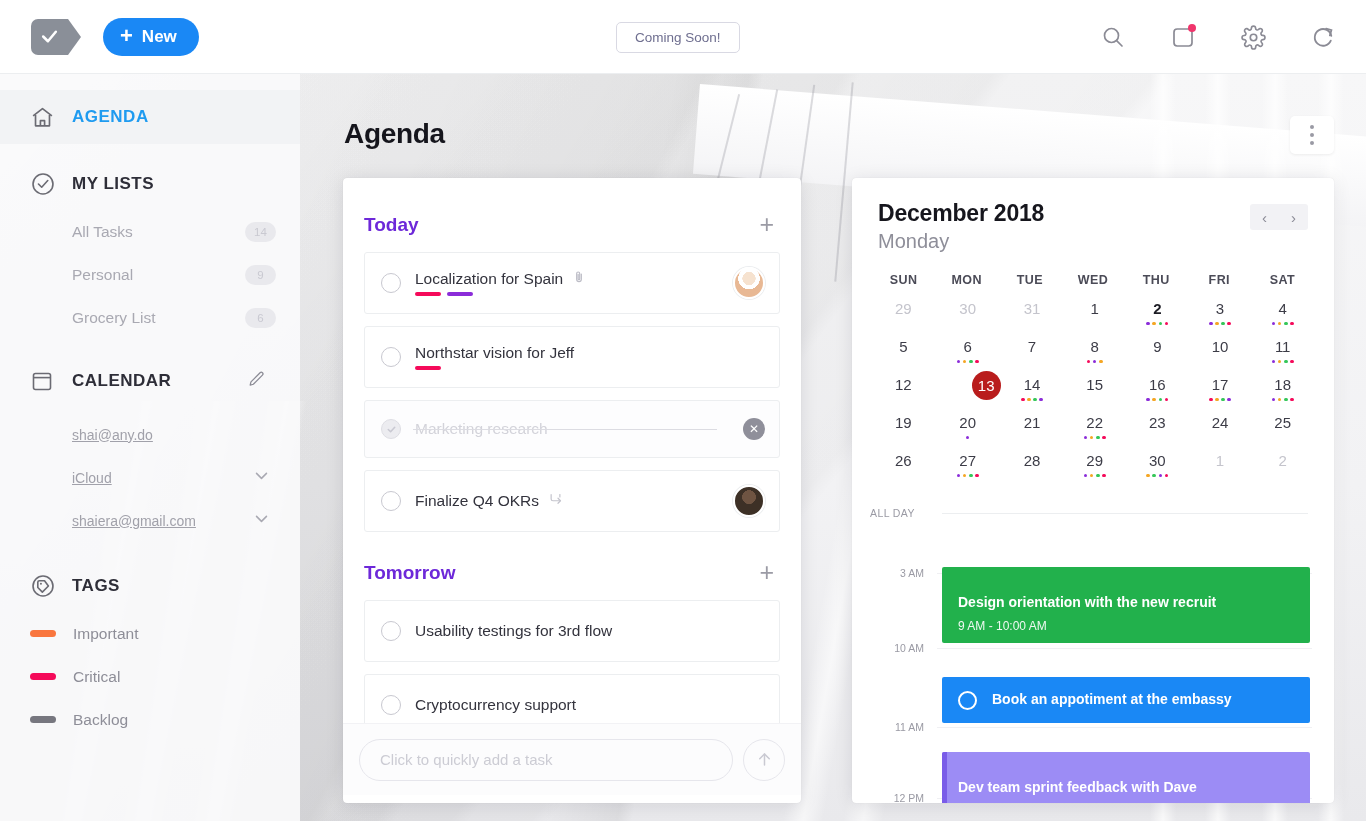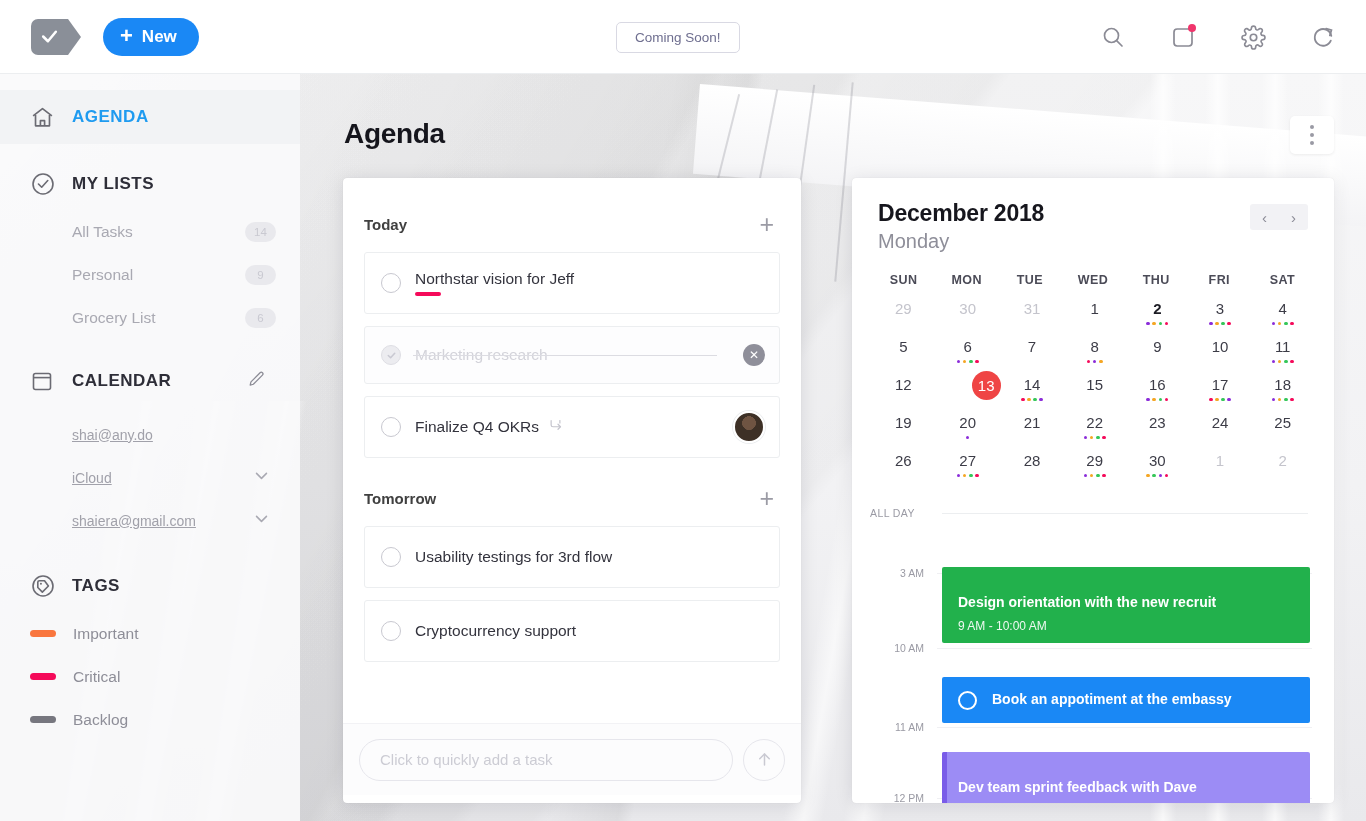--- a/index.html
+++ b/index.html
@@ -148,21 +148,21 @@
     position: absolute; left: 343px; top: 178px; width: 458px; height: 625px;
     background: #ffffff; border-radius: 4px; z-index: 14;
     box-shadow: 0 2px 18px rgba(20,20,40,0.10), 0 0 1px rgba(0,0,0,0.12);
     overflow: hidden;
   }
   .task-scroll { padding: 28px 21px 0 21px; height: 100%; }
   .sec-head {
     display: flex; align-items: center; justify-content: space-between;
     margin-bottom: 15px; margin-top: 6px;
   }
-  .sec-head .t { font-size: 15px; font-weight: bold; color: #404040; }
+  .sec-head .t { font-size: 19px; font-weight: bold; color: #6d28d9; }
   .sec-head .plus { font-size: 25px; color: #9b9ba5; cursor: pointer; line-height: 1; font-weight: 300; padding-right: 6px;}
 
   .task {
     border: 1px solid #eceef0; border-radius: 3px; background: #fff;
     min-height: 58px; display: flex; align-items: center;
     padding: 0 14px 0 16px; margin-bottom: 12px; position: relative; cursor: pointer;
   }
   .task.tall { min-height: 62px; }
   .cbox {
     width: 20px; height: 20px; border-radius: 50%; border: 1.6px solid #c8c8d0;
@@ -233,21 +233,21 @@
   .dow div { text-align: center; font-size: 12.5px; font-weight: bold; color: #4b4b57; letter-spacing: 0.4px; }
   .grid { display: grid; grid-template-columns: repeat(7,1fr); padding: 0 20px; margin-top: 12px; }
   .cell {
     height: 38px; display: flex; flex-direction: column; align-items: center;
     cursor: pointer; position: relative;
   }
   .cell .n { font-size: 15px; color: #3c3c47; line-height: 20px; }
   .cell.muted .n { color: #c4c4cc; }
   .cell.bold .n { font-weight: bold; color: #1c1c24; }
   .cell.today .n {
-    background: #ef4444; color: #fff; width: 29px; height: 29px; border-radius: 50%;
+    background: #b91c1c; color: #fff; width: 29px; height: 29px; border-radius: 50%;
     display: flex; align-items: center; justify-content: center; line-height: 1;
     margin-top: -4px;
     margin-left: 37px;
   }
   .dots { display: flex; gap: 2.5px; margin-top: 2px; height: 5px; align-items: center; }
   .dots i { width: 3.6px; height: 3.6px; border-radius: 50%; display: block; }
 
   .sched { padding: 12px 0 0 0; position: relative; }
   .allday-row {
     display: flex; align-items: center; padding-left: 18px; height: 24px;
@@ -443,20 +443,38 @@
   </div>
 
   <div class="task-panel">
     <div class="task-scroll">
 
       <div class="sec-head">
         <span class="t">Today</span>
         <span class="plus">+</span>
       </div>
 
+      <div class="task tall">
+        <span class="cbox"></span>
+        <span class="tbody">
+          <span class="trow1">
+            <span class="ttext">Localization for Spain</span>
+            <span style="color:#bcbcc6">
+              <svg width="14" height="14" viewBox="0 0 24 24" fill="none" stroke="currentColor" stroke-width="2" stroke-linecap="round">
+                  <path d="M16 7v9a4 4 0 0 1-8 0V6a2.6 2.6 0 0 1 5.2 0v9.4a1.3 1.3 0 0 1-2.6 0V7.5"></path>
+                </svg>
+            </span>
+          </span>
+          <span class="tagbars">
+            <span class="tagbar" style="background:#f50a5a"></span>
+            <span class="tagbar" style="background:#8b2cd9"></span>
+          </span>
+        </span>
+        <span class="avatar" style="background:radial-gradient(circle at 50% 34%, #f6e2cf 0 28%, #ffffff 29% 46%, #e8b894 47% 100%)"></span>
+      </div>
 
       <div class="task tall">
         <span class="cbox"></span>
         <span class="tbody">
           <span class="trow1">
             <span class="ttext">Northstar vision for Jeff</span>
           </span>
           <span class="tagbars">
             <span class="tagbar" style="background:#f50a5a"></span>
           </span>

